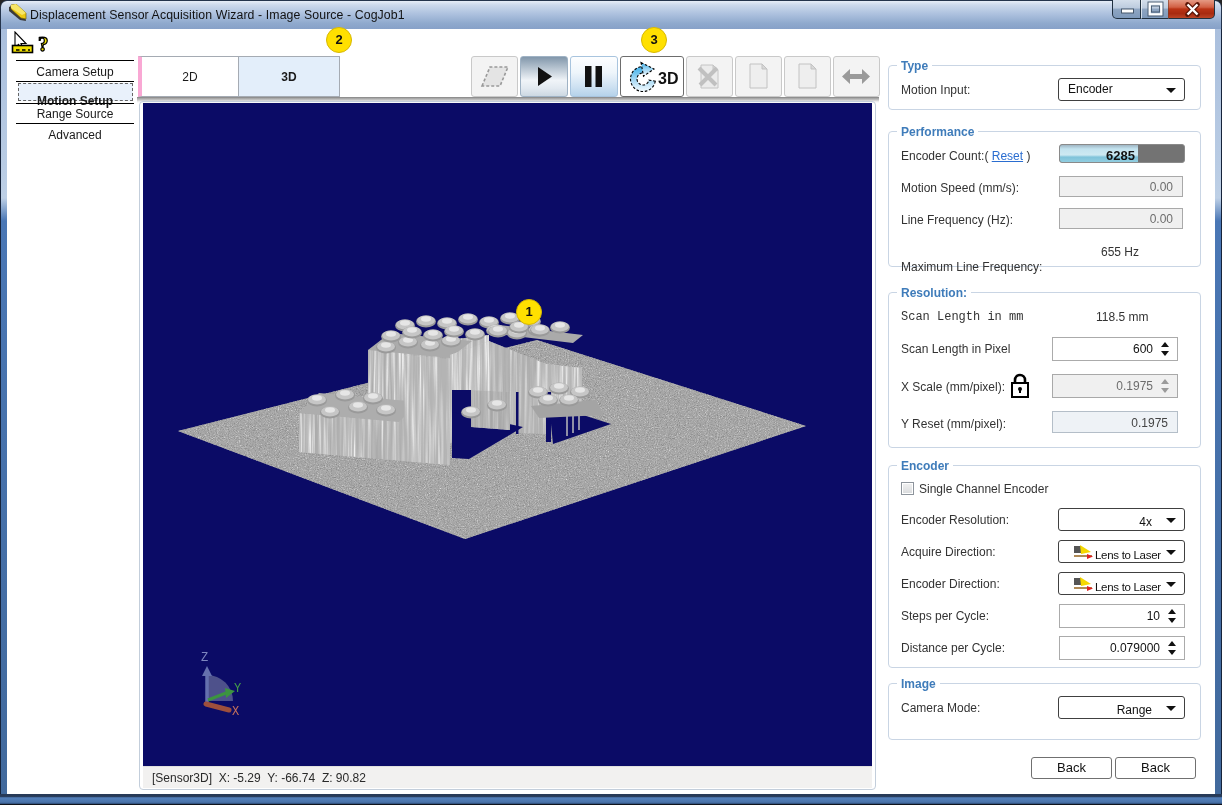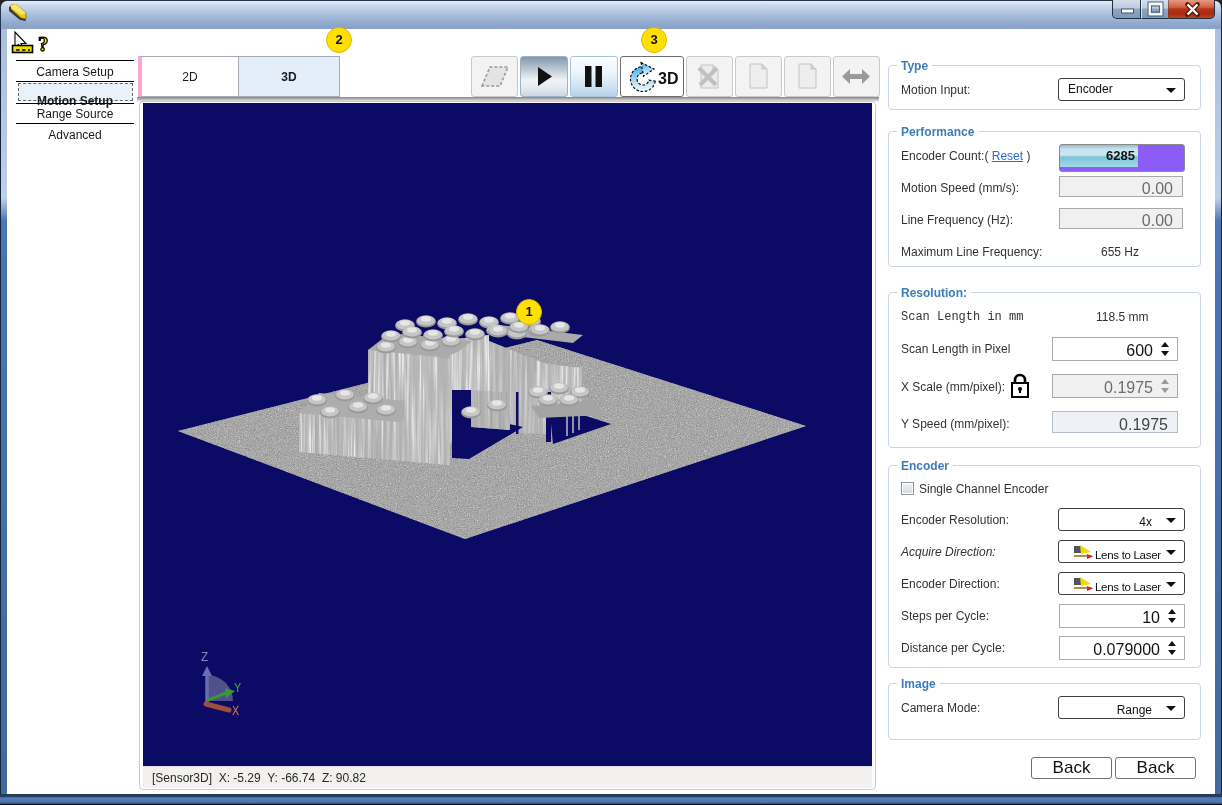--- a/index.html
+++ b/index.html
@@ -80,51 +80,52 @@
   font-size:12px; font-weight:bold; color:#3f7cba; }
 .lbl { position:absolute; left:901px; font-size:12px; color:#333; }
 .rtext { position:absolute; font-size:12px; color:#333; }
 .combo { position:absolute; left:1058px; width:127px; height:23px;
   border:1px solid #404040; border-radius:3px; background:#fff;
   font-size:12px; color:#111; line-height:21px; }
 .combo .arr { position:absolute; right:8px; top:9px; width:0; height:0;
   border-left:5px solid transparent; border-right:5px solid transparent;
   border-top:5px solid #111; }
 .spin { position:absolute; left:1052px; width:126px; height:24px;
-  border:1px solid #ababab; background:#fff; font-size:16px; color:#111; }
+  border:1px solid #ababab; background:#fff; font-size:12px; color:#111; }
 .spin .num { position:absolute; right:24px; top:4px; }
 .sarr-u { position:absolute; right:8px; top:4px; width:0; height:0;
   border-left:4.5px solid transparent; border-right:4.5px solid transparent;
   border-bottom:5px solid #111; }
 .sarr-d { position:absolute; right:8px; bottom:4px; width:0; height:0;
   border-left:4.5px solid transparent; border-right:4.5px solid transparent;
   border-top:5px solid #111; }
 .dis { background:#f0f0f0; border-color:#a9a9a9; color:#6d6d6d; }
 .dis .sarr-u { border-bottom-color:#9a9a9a; }
 .dis .sarr-d { border-top-color:#9a9a9a; }
 
 .callout { position:absolute; width:26px; height:26px; border-radius:50%;
   background:#ffe000; border:1px solid #d8b800; text-align:center;
   font-size:13px; font-weight:bold; color:#111; line-height:24px; }
 
 .btn { position:absolute; width:81px; height:22px; border:1px solid #707070;
-  border-radius:3px; background:#fff; font-size:17px; color:#111;
+  border-radius:3px; background:#fff; font-size:13px; color:#111;
   text-align:center; line-height:20px; }
 </style>
 </head>
 <body>
 <div id="win">
   <div id="titlebar"></div>
   <div id="titleicon">
     <svg width="20" height="20" viewBox="0 0 20 20">
       <polygon points="1,3 6,1 17,11 18,17 12,16 1,7" fill="#3a3a3a"></polygon>
       <polygon points="3,1 8,0 18,9 18,15 13,14 3,5" fill="#edc913" stroke="#7a6606" stroke-width="0.7"></polygon>
       <polygon points="3,1 8,0 18,9 14,11 3,4" fill="#f7e668"></polygon>
     </svg>
   </div>
+  <div id="titletext">Displacement Sensor Acquisition Wizard - Image Source - CogJob1</div>
   <div id="caps">
     <div class="cap min">
         <svg width="29" height="19" viewBox="0 0 29 19">
           <rect x="8.5" y="9" width="12" height="4" fill="#fff" stroke="#46586d" stroke-width="1"></rect>
         </svg>
       </div>
     <div class="cap max">
         <svg width="27" height="19" viewBox="0 0 27 19">
           <rect x="7.5" y="3.5" width="12" height="11" fill="none" stroke="#fff" stroke-width="2.6"></rect>
           <rect x="6" y="2" width="15" height="14" fill="none" stroke="#46586d" stroke-width="0.9"></rect>
@@ -382,33 +383,33 @@
       <div id="statusbar">[Sensor3D]&nbsp; X: -5.29&nbsp; Y: -66.74&nbsp; Z: 90.82</div>
 
       <div class="group" style="top:65px; height:45px;"></div>
       <div class="gtitle" style="top:59px;">Type</div>
       <div class="lbl" style="top:83px;">Motion Input:</div>
       <div class="combo" style="top:78px;"><span style="padding-left:9px;">Encoder</span><div class="arr"></div></div>
 
       <div class="group" style="top:131px; height:136px;"></div>
       <div class="gtitle" style="top:125px;">Performance</div>
       <div class="lbl" style="top:149px;">Encoder Count:( <span style="color:#2a6dd0; text-decoration:underline;">Reset</span> )</div>
-      <div style="position:absolute; left:1059px; top:144px; width:126px; height:28px; border:1px solid #8a8a8a; border-radius:3px; background:#8b5cf6; overflow:hidden;">
+      <div style="position:absolute; left:1059px; top:144px; width:126px; height:19px; border:1px solid #8a8a8a; border-radius:3px; background:#737373; overflow:hidden;">
         <div style="position:absolute; left:0; top:0; width:78px; height:22px; background:linear-gradient(#9fb6c4 0%, #c3e3ef 18%, #cde9f2 45%, #7fc3da 55%, #a5d8e6 100%);"></div>
         <div style="position:absolute; left:0; top:3px; width:75px; text-align:right; font-size:13px; font-weight:bold; color:#111;">6285</div>
       </div>
       <div class="lbl" style="top:181px;">Motion Speed (mm/s):</div>
       <div class="spin dis" style="left:1059px; top:176px; width:124px; height:21px;">
           <div style="position:absolute; right:9px; top:3px;">0.00</div>
         </div>
       <div class="lbl" style="top:213px;">Line Frequency (Hz):</div>
       <div class="spin dis" style="left:1059px; top:208px; width:124px; height:21px;">
           <div style="position:absolute; right:9px; top:3px;">0.00</div>
         </div>
-      <div class="lbl" style="top:245px;text-align:center;">Maximum Line Frequency:</div>
+      <div class="lbl" style="top:260px;text-align:center;">Maximum Line Frequency:</div>
       <div class="rtext" style="left:1101px; top:245px;">655 Hz</div>
 
       <div class="group" style="top:292px; height:156px;"></div>
       <div class="gtitle" style="top:286px;">Resolution:</div>
       <div class="lbl" style="top:310px;font-family:Liberation Mono, monospace;">Scan Length in mm</div>
       <div class="rtext" style="left:1096px; top:310px;">118.5 mm</div>
       <div class="lbl" style="top:342px;">Scan Length in Pixel</div>
       <div class="spin" style="top:337px;">
           <div class="num">600</div>
           <div class="sarr-u"></div>
@@ -419,35 +420,35 @@
         <rect x="4" y="13" width="16" height="14" fill="#fff" stroke="#000" stroke-width="2"></rect>
         <path d="M7,13 v-3 a5 5 0 0 1 10,0 v3" fill="none" stroke="#000" stroke-width="2.6"></path>
         <circle cx="12" cy="19" r="2" fill="#000"></circle>
         <rect x="11" y="19" width="2" height="4" fill="#000"></rect>
       </svg>
       <div class="spin dis" style="top:374px;">
           <div class="num">0.1975</div>
           <div class="sarr-u"></div>
           <div class="sarr-d"></div>
         </div>
-      <div class="lbl" style="top:417px;">Y Speed (mm/pixel):</div>
+      <div class="lbl" style="top:417px;">Y Reset (mm/pixel):</div>
       <div class="spin" style="top:411px; height:22px; background:#eef2f6; border-color:#b4bec8; color:#444;">
           <div style="position:absolute; right:9px; top:4px;">0.1975</div>
         </div>
 
       <div class="group" style="top:465px; height:203px;"></div>
       <div class="gtitle" style="top:459px;">Encoder</div>
       <div style="position:absolute; left:901px; top:482px; width:13px; height:13px; border:1px solid #8d949c; background:linear-gradient(#f2f2f2,#d8dadc); box-shadow:inset 0 0 0 1px #fff;"></div>
       <div class="lbl" style="left:919px; top:482px;">Single Channel Encoder</div>
       <div class="lbl" style="top:513px;">Encoder Resolution:</div>
       <div class="combo" style="top:508px;">
           <div style="position:absolute; right:32px; top:3px;">4x</div>
           <div class="arr"></div>
         </div>
-      <div class="lbl" style="top:545px;font-style:italic;">Acquire Direction:</div>
+      <div class="lbl" style="top:545px;">Acquire Direction:</div>
       <div class="combo" style="top:540px;">
         <svg style="position:absolute; left:14px; top:3px;" width="22" height="16" viewBox="0 0 22 16">
           <polygon points="1,2 8,2 8,9 1,9" fill="#555"></polygon>
           <polygon points="7,1 18,8 8,10" fill="#f5d800"></polygon>
           <rect x="1" y="11" width="18" height="2" fill="#b08a56"></rect>
           <polygon points="14,10 20,12.5 14,15" fill="#e02020"></polygon>
         </svg>
         <div style="position:absolute; left:36px; top:4px; font-size:11.5px; letter-spacing:-0.3px;">Lens to Laser</div>
           <div class="arr"></div>
       </div>

